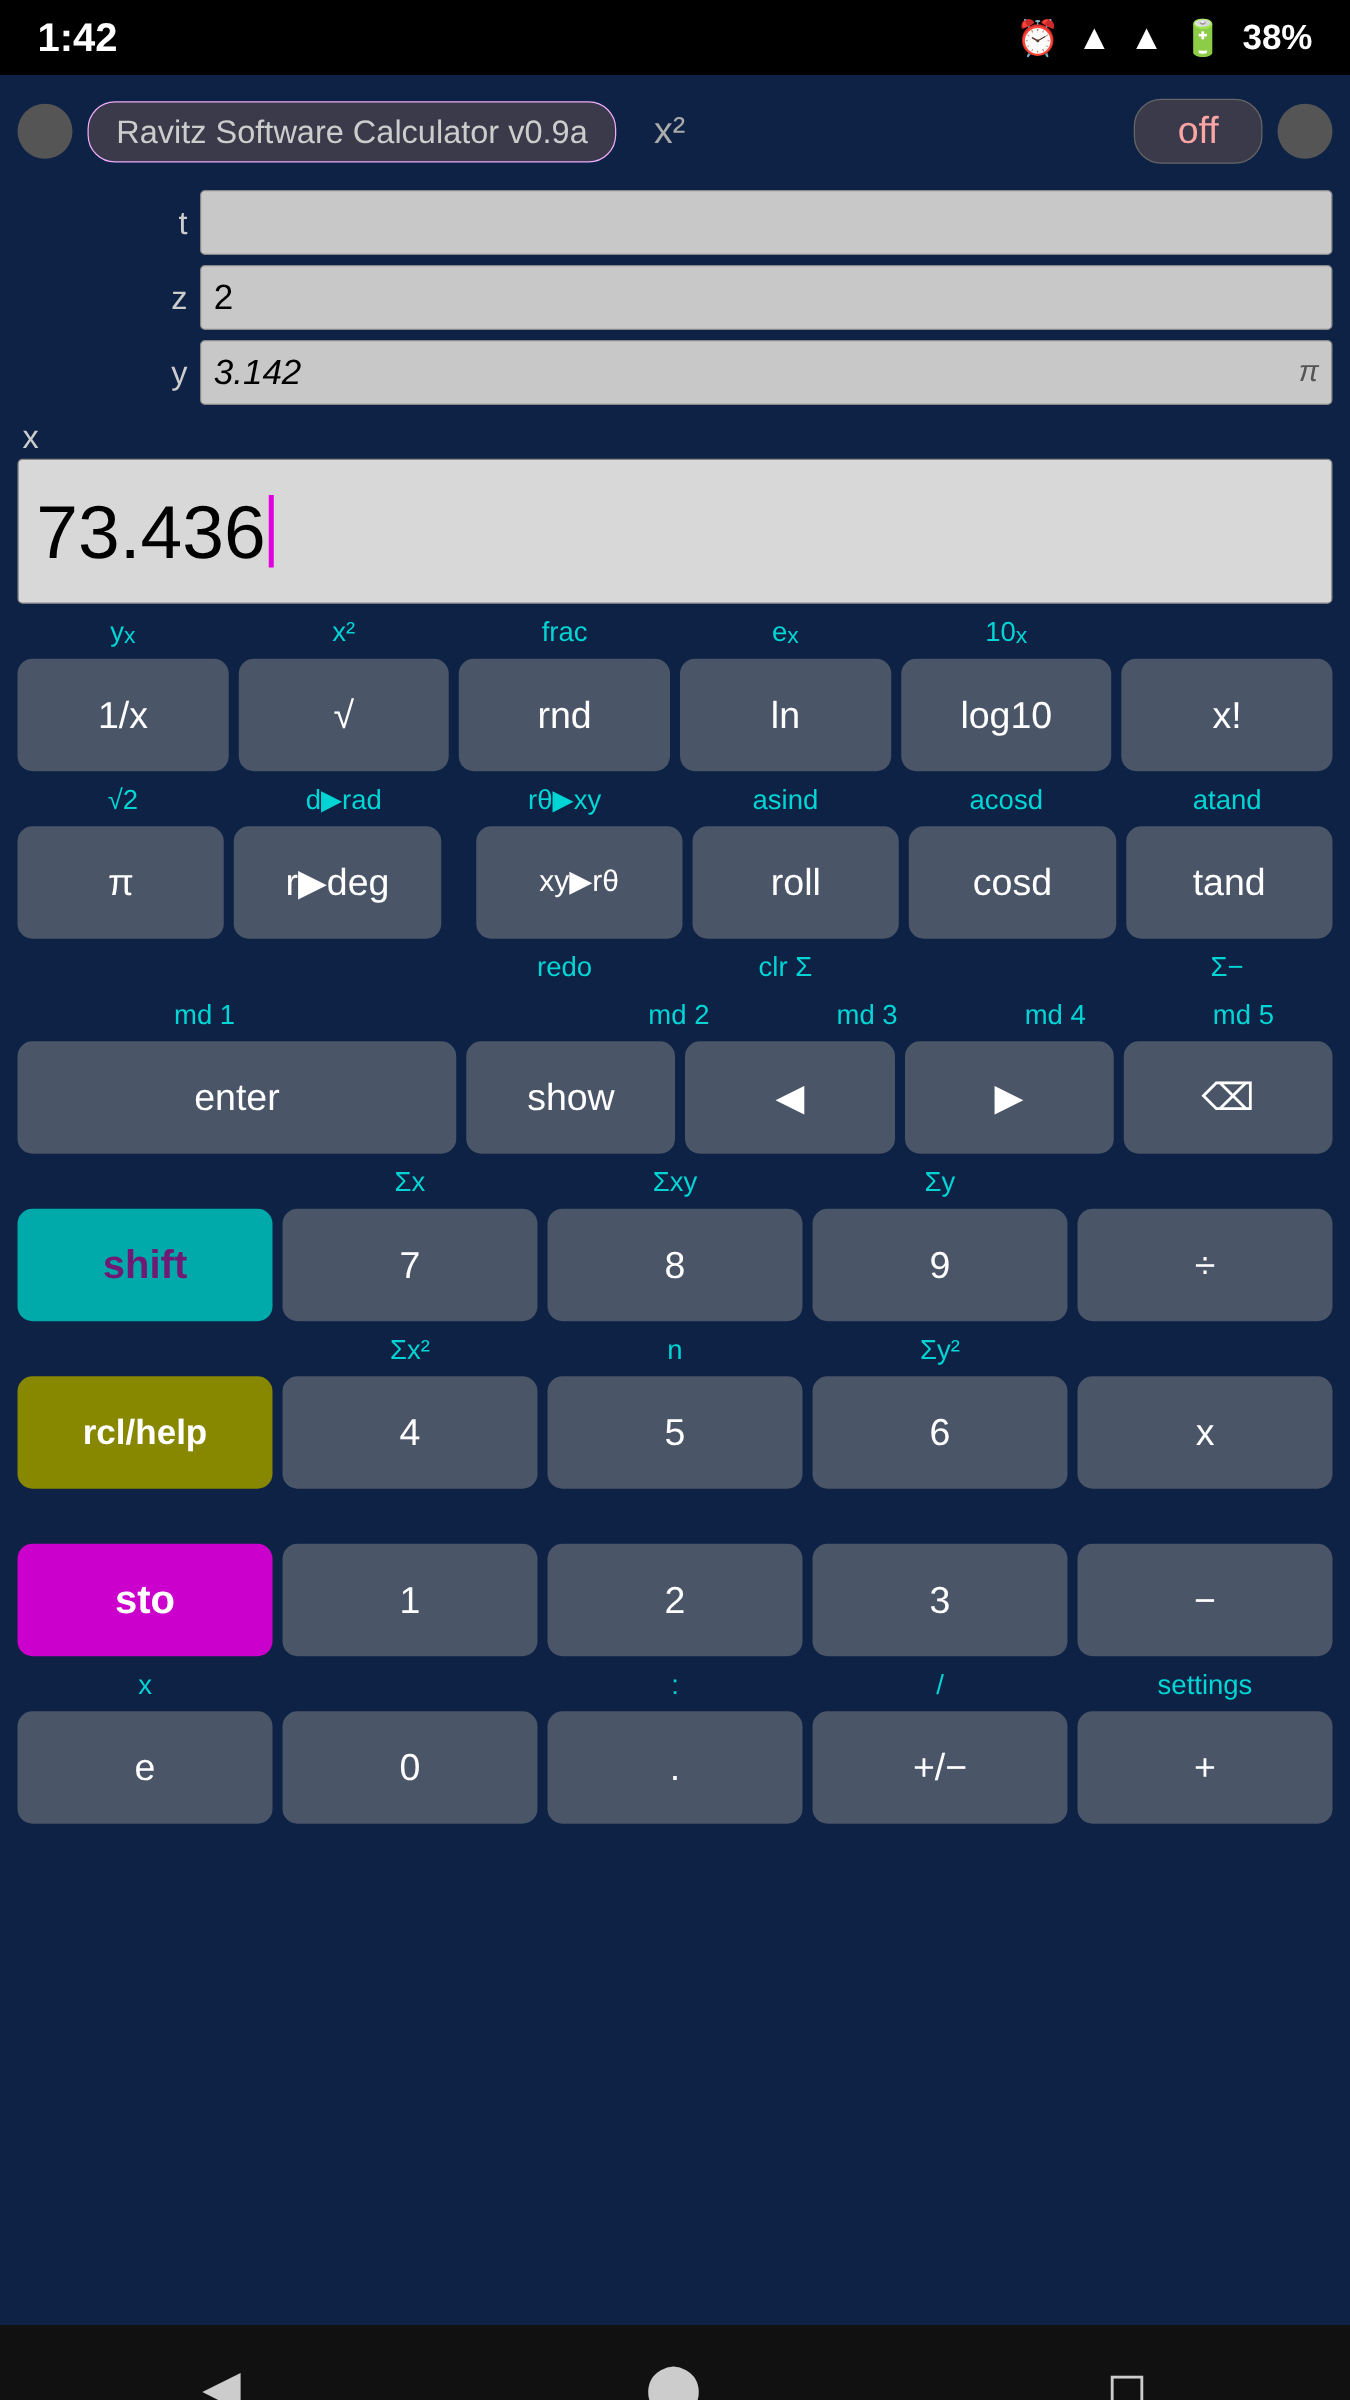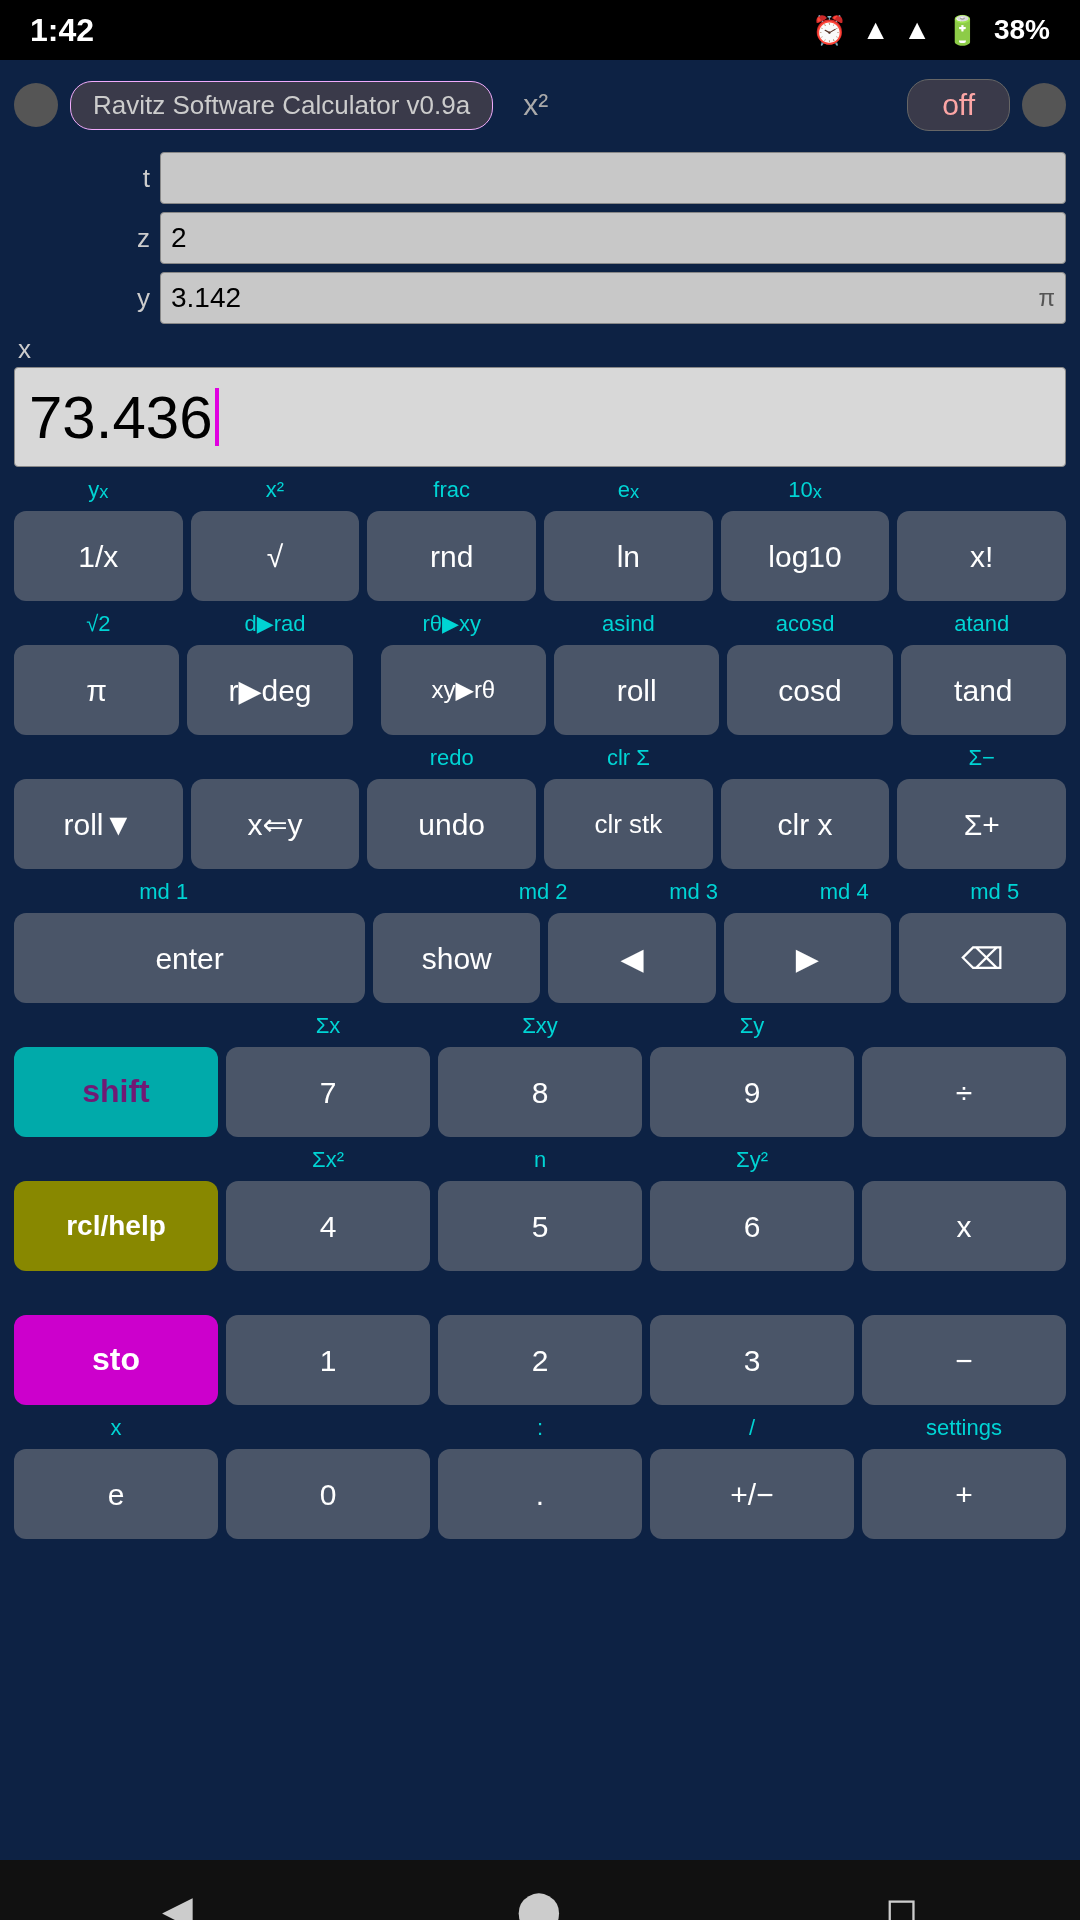--- a/index.html
+++ b/index.html
@@ -132,38 +132,39 @@
       border-radius: 4px;
       padding: 0 10px;
       font-size: 28px;
       color: #000;
       display: flex;
       align-items: center;
       justify-content: flex-start;
     }
     .stack-field.with-pi {
       justify-content: space-between;
+      font-style: italic;
     }
     .pi-label { color: #555; font-size: 24px; }
 
     
     #x-row {
       display: flex;
       flex-direction: column;
       margin-bottom: 6px;
     }
     #x-label {
       color: #ccc;
       font-size: 26px;
       margin-left: 4px;
       margin-bottom: 2px;
     }
     #x-display {
       width: 100%;
-      height: 100px;
+      height: 116px;
       background: #d8d8d8;
       border: 1px solid #888;
       border-radius: 4px;
       display: flex;
       align-items: center;
       padding: 0 14px;
       font-size: 60px;
       color: #000;
       font-weight: 300;
       position: relative;
@@ -379,28 +380,20 @@
     </div>
 
     <div class="label-row">
       <div class="lbl empty">-</div>
       <div class="lbl empty">-</div>
       <div class="lbl">redo</div>
       <div class="lbl">clr Σ</div>
       <div class="lbl empty">-</div>
       <div class="lbl">Σ−</div>
     </div>
-    <div class="btn-row">
-      <button class="btn">roll▼</button>
-      <button class="btn">x⇐y</button>
-      <button class="btn">undo</button>
-      <button class="btn" style="font-size:26px;">clr stk</button>
-      <button class="btn">clr x</button>
-      <button class="btn">Σ+</button>
-    </div>
 
     <div class="label-row">
       <div class="lbl" style="flex:2.1;">md 1</div>
       <div class="lbl empty">-</div>
       <div class="lbl">md 2</div>
       <div class="lbl">md 3</div>
       <div class="lbl">md 4</div>
       <div class="lbl">md 5</div>
     </div>
     <div class="btn-row">

